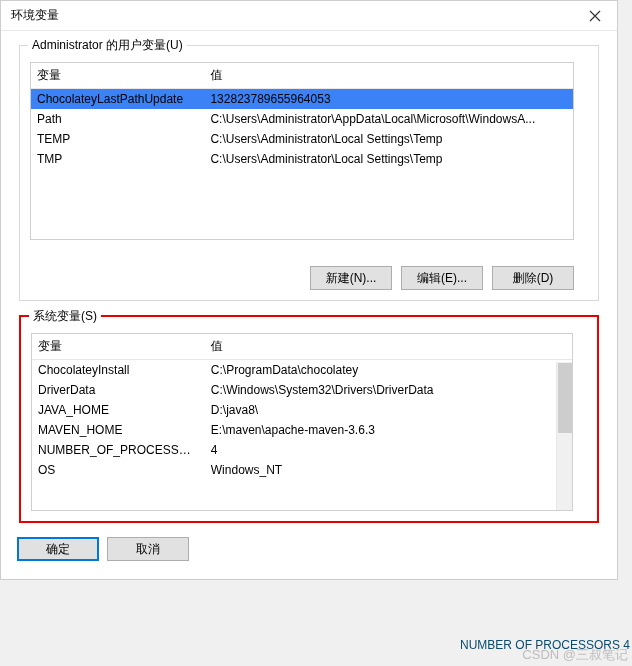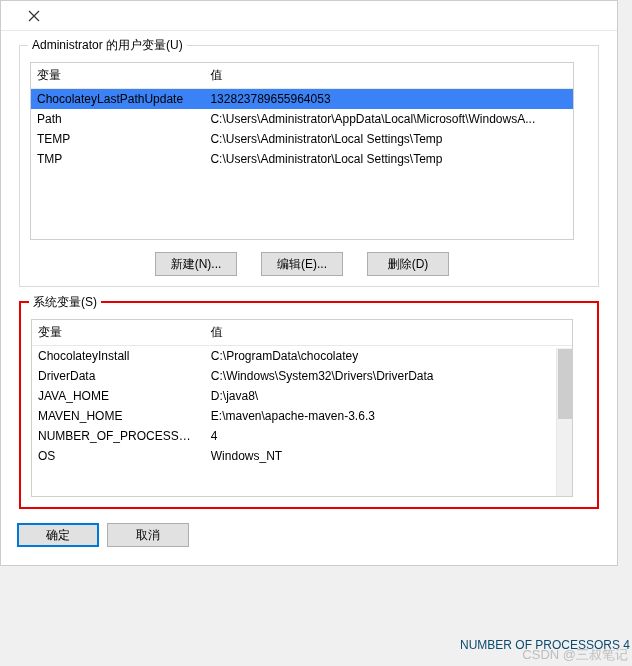--- a/index.html
+++ b/index.html
@@ -13,36 +13,37 @@
 .groupbox { border: 1px solid #d9d9d9; margin-bottom: 14px; position: relative; padding: 16px 24px 10px 10px; }
 .groupbox.highlight { border: 2px solid #e60000; }
 .groupbox .legend { position: absolute; top: -9px; left: 8px; background: #fff; padding: 0 4px; }
 .table-wrap { border: 1px solid #cfcfcf; height: 178px; overflow-y: auto; position: relative; }
 .table { width: 100%; border-collapse: collapse; }
 .table th { text-align: left; font-weight: normal; padding: 4px 6px; background: #fff; border-bottom: 1px solid #e8e8e8; position: sticky; top: 0; }
 .table td { padding: 3px 6px; white-space: nowrap; overflow: hidden; text-overflow: ellipsis; max-width: 0; }
 .table tr.selected td { background: #3b82f6; }
 .col-var { width: 32%; }
 .col-val { width: 68%; }
-.btnrow { display: flex; justify-content: center; gap: 24px; margin-top: 12px; }
+.btnrow { display: flex; justify-content: flex-end; gap: 9px; margin-top: 26px; }
 .btn { min-width: 82px; height: 24px; border: 1px solid #adadad; background: #e1e1e1; cursor: pointer; padding: 0 10px; display: inline-flex; align-items: center; justify-content: center; }
 .btn.primary { border-color: #0078d7; box-shadow: inset 0 0 0 1px #0078d7; }
 .dlg-buttons { display: flex; gap: 8px; padding: 0 4px 2px 0; }
 .watermark { position: absolute; right: 4px; bottom: 2px; color: #bdbdbd; font-size: 13px; pointer-events: none; }
 .behind { position: absolute; right: 2px; bottom: 14px; color: #0c4a6e; }
 .scrollbar-indicator { position: absolute; right: 0; top: 28px; width: 16px; bottom: 0; background: #f0f0f0; border-left: 1px solid #e8e8e8; }
 .scrollbar-thumb { width: 14px; height: 70px; margin: 1px auto; background: #cdcdcd; }
 </style>
 </head>
 <body>
 
 <div class="behind">NUMBER OF PROCESSORS  4</div>
 
 <div class="dialog">
   <div class="titlebar">
+    <span class="title">环境变量</span>
     <div class="close">
       <svg viewBox="0 0 12 12">
           <path d="M1 1 L11 11 M11 1 L1 11" stroke="#333" stroke-width="1.2" fill="none"></path>
         </svg>
     </div>
   </div>
 
   <div class="content">
 
     <fieldset class="groupbox">

